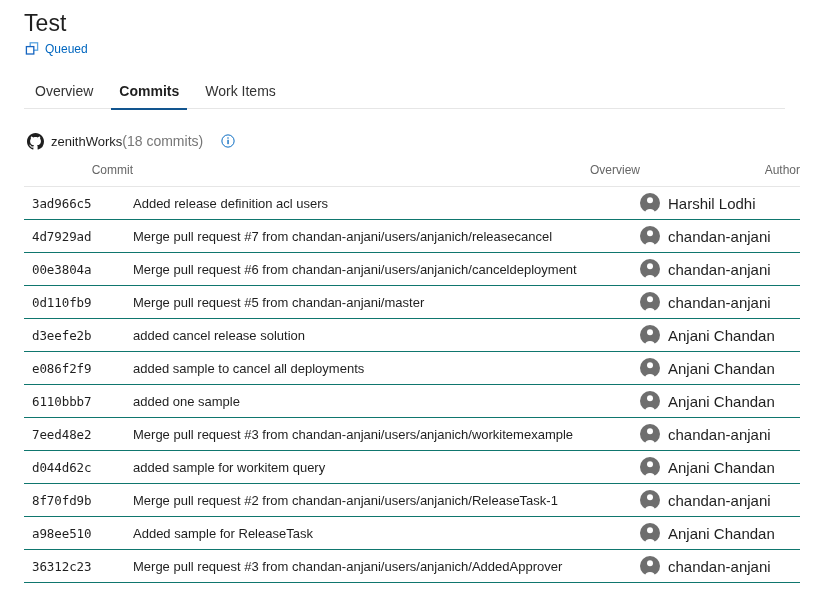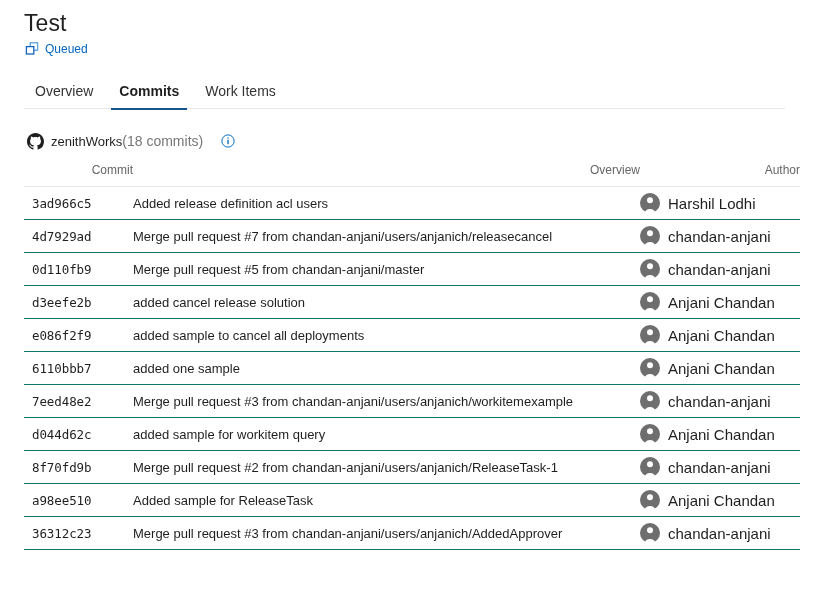--- a/index.html
+++ b/index.html
@@ -248,20 +248,36 @@
                 <circle cx="10" cy="10" r="10" fill="#6e6e6e"></circle>
                 <circle cx="10" cy="7.3" r="3" fill="#ffffff"></circle>
                 <path d="M4.6 20 A5.6 5.6 0 0 1 15.4 20 Z" fill="#ffffff"></path>
               </svg>
             </span>
             <span class="author-name">chandan-anjani</span>
           </div>
         </td>
       </tr>
       <tr>
+        <td class="col-commit">00e3804a</td>
+        <td class="col-message">Merge pull request #6 from chandan-anjani/users/anjanich/canceldeployment</td>
+        <td class="col-author">
+          <div class="author-cell">
+            <span class="avatar">
+              <svg width="20" height="20" viewBox="0 0 20 20">
+                <circle cx="10" cy="10" r="10" fill="#6e6e6e"></circle>
+                <circle cx="10" cy="7.3" r="3" fill="#ffffff"></circle>
+                <path d="M4.6 20 A5.6 5.6 0 0 1 15.4 20 Z" fill="#ffffff"></path>
+              </svg>
+            </span>
+            <span class="author-name">chandan-anjani</span>
+          </div>
+        </td>
+      </tr>
+      <tr>
         <td class="col-commit">0d110fb9</td>
         <td class="col-message">Merge pull request #5 from chandan-anjani/master</td>
         <td class="col-author">
           <div class="author-cell">
             <span class="avatar">
               <svg width="20" height="20" viewBox="0 0 20 20">
                 <circle cx="10" cy="10" r="10" fill="#6e6e6e"></circle>
                 <circle cx="10" cy="7.3" r="3" fill="#ffffff"></circle>
                 <path d="M4.6 20 A5.6 5.6 0 0 1 15.4 20 Z" fill="#ffffff"></path>
               </svg>

